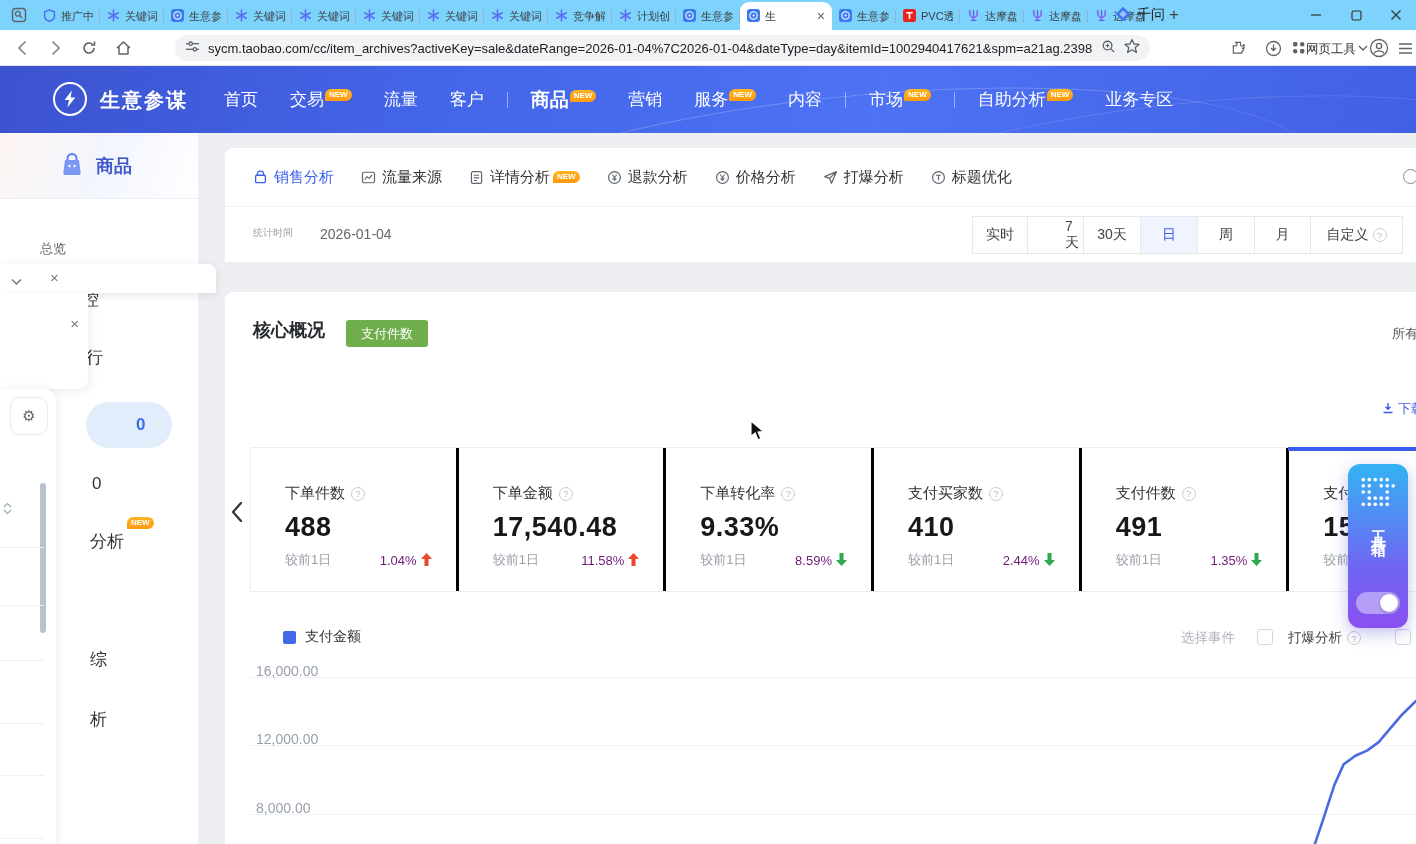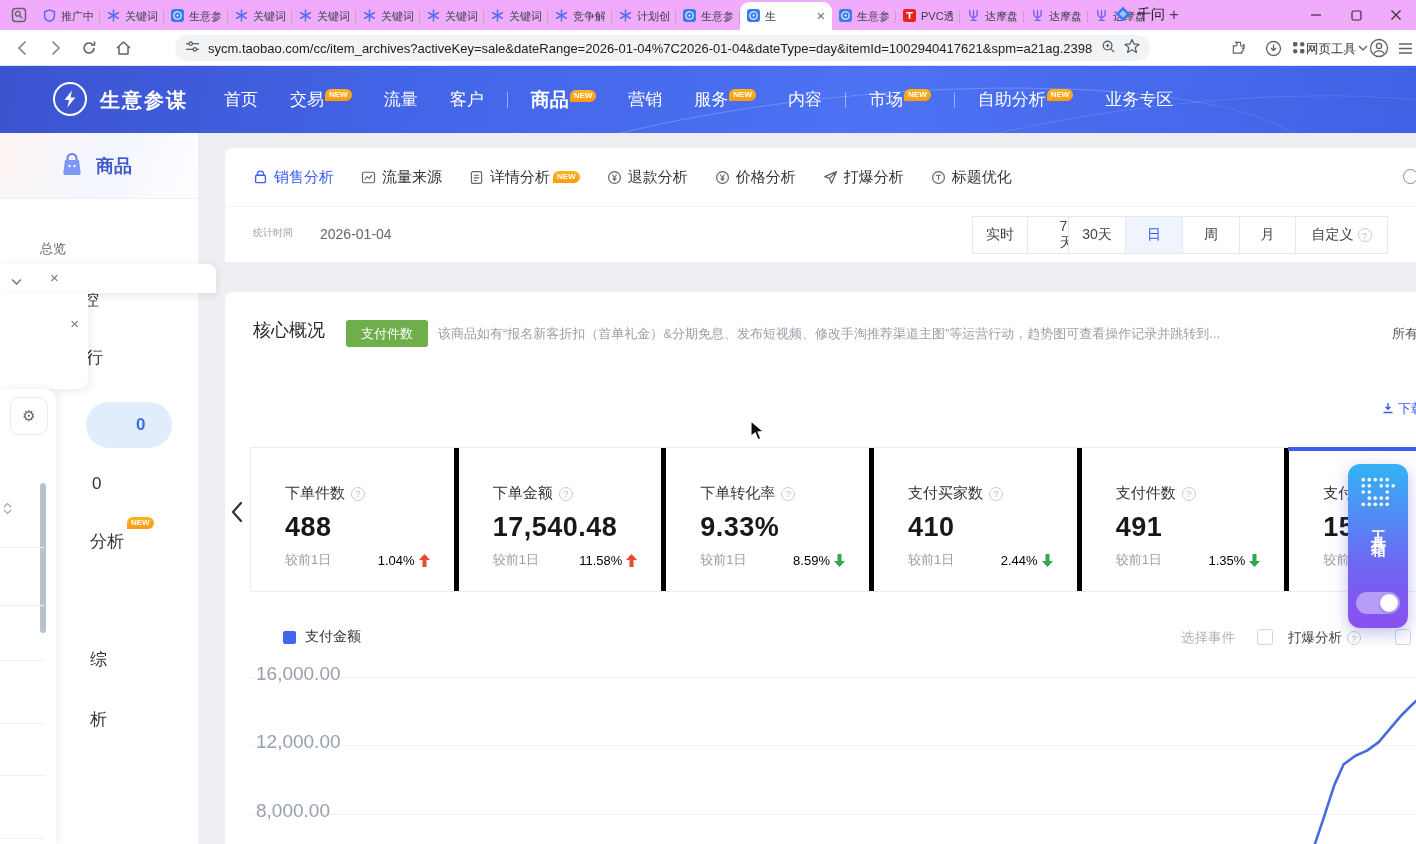--- a/index.html
+++ b/index.html
@@ -1,21 +1,21 @@
 <!DOCTYPE html>
 <html><head>
 <meta charset="utf-8">
 <style>
   *{box-sizing:border-box;margin:0;padding:0}
   html,body{width:1416px;height:844px;overflow:hidden}
   #screen{position:relative;width:1416px;height:844px;overflow:hidden;background:#edeff3;
     font-family:"Liberation Sans","DejaVu Sans",sans-serif;-webkit-font-smoothing:antialiased}
 
   
-  .tabbar{position:absolute;left:0;top:0;width:100%;height:30px;background:#f0abfc}
+  .tabbar{position:absolute;left:0;top:0;width:100%;height:30px;background:#7dd3fc}
   .tabsearch{position:absolute;left:8px;top:4px;width:22px;height:22px;display:flex;align-items:center;justify-content:center;border-radius:5px}
   #tabs{position:absolute;left:36px;top:0;height:30px;display:flex;align-items:flex-end}
   .tab{position:relative;height:28px;display:flex;align-items:center;padding:0 7px;width:64px;
     border-radius:9px 9px 0 0;font-size:11px;color:#3c4043;cursor:default}
   .tab .tlabel{margin-left:5px;white-space:nowrap;overflow:hidden;flex:1}
   .tab.active{background:#fff;width:92px}
   .tab:not(.active)::after{content:"";position:absolute;right:0;top:8px;height:13px;width:1px;background:#9aa0a6;opacity:.55}
   .tclose{font-size:14px;color:#5f6368;margin-left:2px;line-height:1}
   .newtabbtn{position:absolute;left:1162px;top:3px;width:24px;height:24px;display:flex;align-items:center;justify-content:center;font-size:17px;color:#444}
   .qianwen{position:absolute;left:1115px;top:3px;height:24px;display:flex;align-items:center;gap:6px;font-size:14px;color:#1f1f1f}
@@ -61,49 +61,49 @@
   .daterow{position:absolute;left:0;top:58px;width:100%;height:56px;border-top:1px solid #f2f3f5}
   .statlabel{position:absolute;left:28px;top:19px;font-size:10px;color:#9aa0a8}
   .statdate{position:absolute;left:95px;top:19px;font-size:14px;color:#666}
   .dategroup{position:absolute;left:748px;top:9px;display:flex}
   .dopt{height:38px;border:1px solid #e7e8ea;margin-left:-1px;display:flex;align-items:center;justify-content:center;
     font-size:14px;color:#444;background:#fff;gap:4px}
   .dopt.active{color:#3a5cf0;background:#f0f4ff;position:relative;z-index:2}
 
   
   .panel-core{position:absolute;left:225px;top:292px;width:1191px;height:552px;background:#fff;border-radius:8px 0 0 0}
-  .coretitle{position:absolute;left:28px;top:26px;font-size:18px;font-weight:normal;color:#26292e}
+  .coretitle{position:absolute;left:28px;top:26px;font-size:18px;font-weight:bold;color:#26292e}
   .analyzebtn{position:absolute;left:121px;top:28px;width:82px;height:27px;background:#6fae4a;border-radius:3px;
     color:#fff;font-size:13px;display:flex;align-items:center;justify-content:center}
   .coredesc{position:absolute;left:213px;top:33px;width:948px;font-size:13px;color:#9aa0a8;white-space:nowrap;overflow:hidden}
   .corelink{position:absolute;left:1167px;top:33px;font-size:13px;color:#555;white-space:nowrap}
   .dllink{position:absolute;left:1157px;top:108px;display:flex;align-items:center;gap:4px;font-size:13px;color:#3a5cf0;white-space:nowrap}
   .qmark{display:inline-flex;width:14px;height:14px;border:1px solid #c9ccd2;border-radius:50%;color:#b7bbc2;
     font-size:9.5px;align-items:center;justify-content:center;flex:none}
 
   .cardsrow{position:absolute;left:25px;top:155px;width:1248px;height:145px;display:flex;border:1px solid #ecedf1;background:#fff}
-  .card{width:207.66px;flex:none;position:relative;border-right:5px solid #000000;padding:36px 26px 0 34px}
+  .card{width:207.66px;flex:none;position:relative;border-right:3px solid #000000;padding:36px 26px 0 34px}
   .card:last-child{border-right:none}
   .card.selected::before{content:"";position:absolute;left:-1px;top:-1px;right:-1px;height:4px;background:#3a5cf0}
   .clabel{font-size:15px;color:#333;display:flex;gap:6px;align-items:center;white-space:nowrap}
   .cvalue{margin-top:9px;font-size:27px;font-weight:bold;color:#17181a;letter-spacing:.5px;white-space:nowrap}
   .cbottom{position:absolute;left:34px;right:24px;bottom:22px;display:flex;justify-content:space-between;align-items:center;
     font-size:13px;color:#9aa0a8;white-space:nowrap}
-  .cchange{color:#000000;display:flex;align-items:center;gap:4px}
+  .cchange{color:#701a75;display:flex;gap:4px}
   .cardprev{position:absolute;left:2px;top:205px;width:20px;height:30px;display:flex;align-items:center;justify-content:center}
 
   .legendrow{position:absolute;left:0;top:330px;width:100%;height:28px}
   .legendsq{position:absolute;left:58px;top:9px;width:13px;height:13px;background:#4466e8;border-radius:2px}
   .legendlabel{position:absolute;left:80px;top:6px;font-size:14px;color:#333}
   .selectlabel{position:absolute;left:956px;top:7px;font-size:13.5px;color:#b0b4bb}
   .cb{position:absolute;top:7px;width:16px;height:16px;border:1px solid #d4d7de;border-radius:3px;background:#fff}
   .eventlabel{position:absolute;left:1063px;top:7px;font-size:13.5px;color:#444;display:flex;gap:5px;align-items:center}
 
   .gline{position:absolute;left:25px;width:1166px;height:1px;background:#f1f2f6}
-  .ytick{position:absolute;left:31px;font-size:19px;color:#98a0ad}
+  .ytick{position:absolute;left:31px;font-size:14px;color:#98a0ad}
   #trendsvg{position:absolute;left:0;top:0;pointer-events:none}
 
   
   .toolbox{position:absolute;left:1348px;top:464px;width:60px;height:164px;border-radius:12px;z-index:30;
     background:linear-gradient(180deg,#33b3f4 0%,#6f66f2 62%,#8a4ff0 100%);box-shadow:0 5px 16px rgba(90,90,210,.38)}
   .tblogo{position:absolute;left:11px;top:9px}
   .tblabel{position:absolute;left:50%;top:54px;transform:translateX(-50%);writing-mode:vertical-rl;
     color:#fff;font-size:15px;font-weight:bold;letter-spacing:6px;height:70px}
   .toggle{position:absolute;left:8px;top:128px;width:44px;height:22px;border-radius:11px;background:rgba(255,255,255,.42)}
   .knob{position:absolute;right:2px;top:2px;width:18px;height:18px;border-radius:50%;background:#fff;box-shadow:0 1px 3px rgba(0,0,0,.25)}
@@ -529,21 +529,21 @@
         </div>
       </div>
     <div class="clockpart"></div>
     <div class="daterow">
       <span class="statlabel">统计时间</span>
       <span class="statdate">2026-01-04</span>
       <div class="dategroup" id="dategroup">
           <div class="dopt" style="width: 56px;">
             <span>实时</span>
           </div>
-          <div class="dopt" style="width: 42px; padding-left: 37px;">
+          <div class="dopt" style="width: 57px; padding-left: 37px;">
             <span>7天</span>
           </div>
           <div class="dopt" style="width: 58px; justify-content: center;">
             <span>30天</span>
           </div>
           <div class="dopt active" style="width: 58px;">
             <span>日</span>
           </div>
           <div class="dopt" style="width: 58px;">
             <span>周</span>
@@ -555,21 +555,20 @@
             <span>自定义</span>
             <span class="qmark">?</span>
           </div>
         </div>
     </div>
   </div>
 
   <div class="panel-core">
     <div class="coretitle">核心概况</div>
     <div class="analyzebtn">支付件数</div>
-    <div class="coredesc">该商品如有“报名新客折扣（首单礼金）&amp;分期免息、发布短视频、修改手淘推荐渠道主图”等运营行动，趋势图可查看操作记录并跳转到...</div>
     <div class="corelink">所有</div>
     <div class="dllink">
       <span><svg width="12" height="12" viewBox="0 0 12 12">
             <path d="M6 1 V7 M3.5 4.8 L6 7.3 L8.5 4.8 M1.5 10.5 H10.5" fill="none" stroke="#3a5cf0" stroke-width="1.4"></path>
           </svg></span>
       <span>下载</span>
     </div>
 
     <div class="cardprev">
       <svg width="12" height="22">

